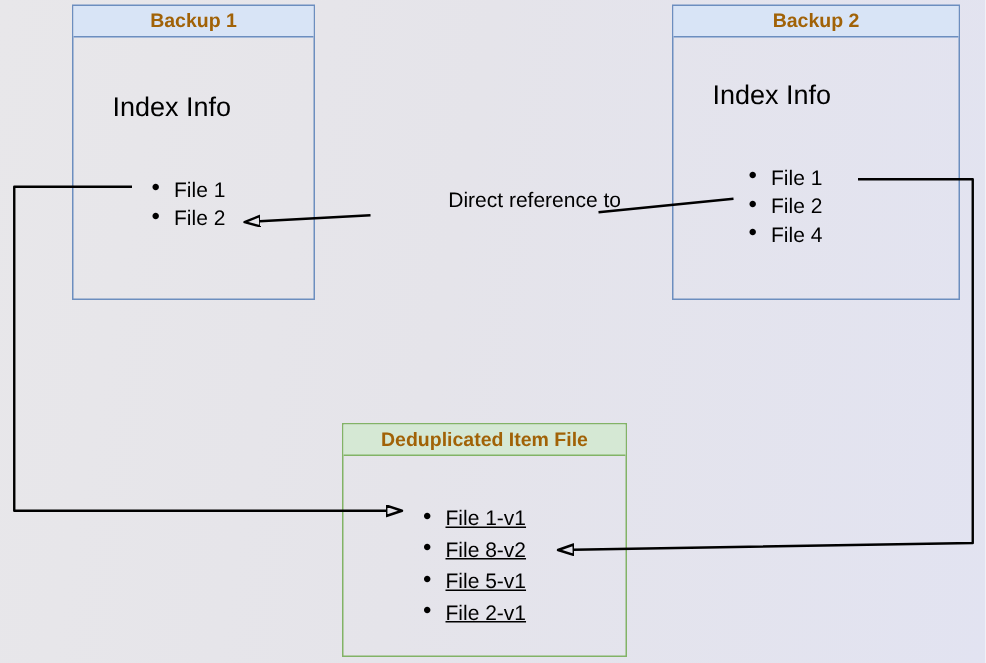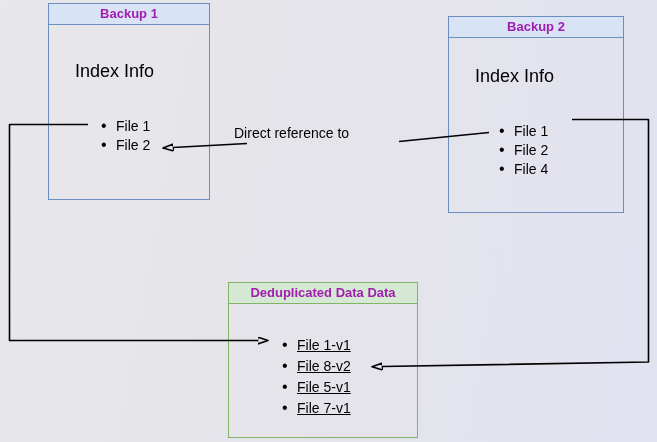--- a/index.html
+++ b/index.html
@@ -22,21 +22,21 @@
   }
   .box.blue  { border: 1.5px solid #6c8ebf; }
   .box.green { border: 1.5px solid #82b366; }
   .box-header {
     box-sizing: border-box;
     height: 21px;
     line-height: 19px;
     text-align: center;
     font-size: 13px;
     font-weight: bold;
-    color: #a21caf;
+    color: #a16207;
   }
   .blue  .box-header { background: #d8e4f6; border-bottom: 1.5px solid #6c8ebf; }
   .green .box-header { background: #d5e8d4; border-bottom: 1.5px solid #82b366; }
   .subtitle {
     position: absolute;
     font-size: 18px;
     line-height: 20px;
     color: #000;
     white-space: nowrap;
   }
@@ -60,21 +60,21 @@
     top: -1px;
     font-size: 16px;
   }
   .b1 ul.items li, .b2 ul.items li { line-height: 19px; }
   .dd ul.items li { line-height: 21px; }
   .annotation {
     position: absolute;
     left: 234px;
     top: 124px;
     width: 180px;
-    text-align: left;
+    text-align: right;
     font-size: 14px;
     line-height: 18px;
     color: #000;
   }
   svg.connectors {
     position: absolute;
     left: 0;
     top: 0;
     pointer-events: none;
   }
@@ -92,37 +92,37 @@
 
   <div class="box blue b1" style="left:48px; top:3px; width:162px; height:197px;">
     <div class="box-header">Backup 1</div>
     <div class="subtitle" style="left:26px; top:57px;">Index Info</div>
     <ul class="items" style="left:52px; top:113px;">
       <li>File 1</li>
       <li>File 2</li>
     </ul>
   </div>
 
-  <div class="box blue b2" style="left:448px; top:3px; width:176px; height:197px;margin-top:13px;">
+  <div class="box blue b2" style="left:448px; top:3px; width:192px; height:197px;">
     <div class="box-header">Backup 2</div>
     <div class="subtitle" style="left:26px; top:49px;">Index Info</div>
     <ul class="items" style="left:50px; top:105px;">
       <li>File 1</li>
       <li>File 2</li>
       <li>File 4</li>
     </ul>
   </div>
 
   <div class="box green dd" style="left:228px; top:282px; width:190px; height:156px;">
-    <div class="box-header">Deduplicated Data Data</div>
+    <div class="box-header">Deduplicated Item File</div>
     <ul class="items" style="left:53px; top:52px;text-decoration:underline;">
       <li>File 1-v1</li>
       <li>File 8-v2</li>
       <li>File 5-v1</li>
-      <li>File 7-v1</li>
+      <li>File 2-v1</li>
     </ul>
   </div>
 
   <div class="annotation">
     <div>Direct reference to</div>
   </div>
 
   <svg class="connectors" width="657" height="442" viewBox="0 0 657 442">
     <defs>
       <marker id="arrowhead" markerUnits="userSpaceOnUse" markerWidth="12" markerHeight="10" refX="0.5" refY="4" orient="auto">

